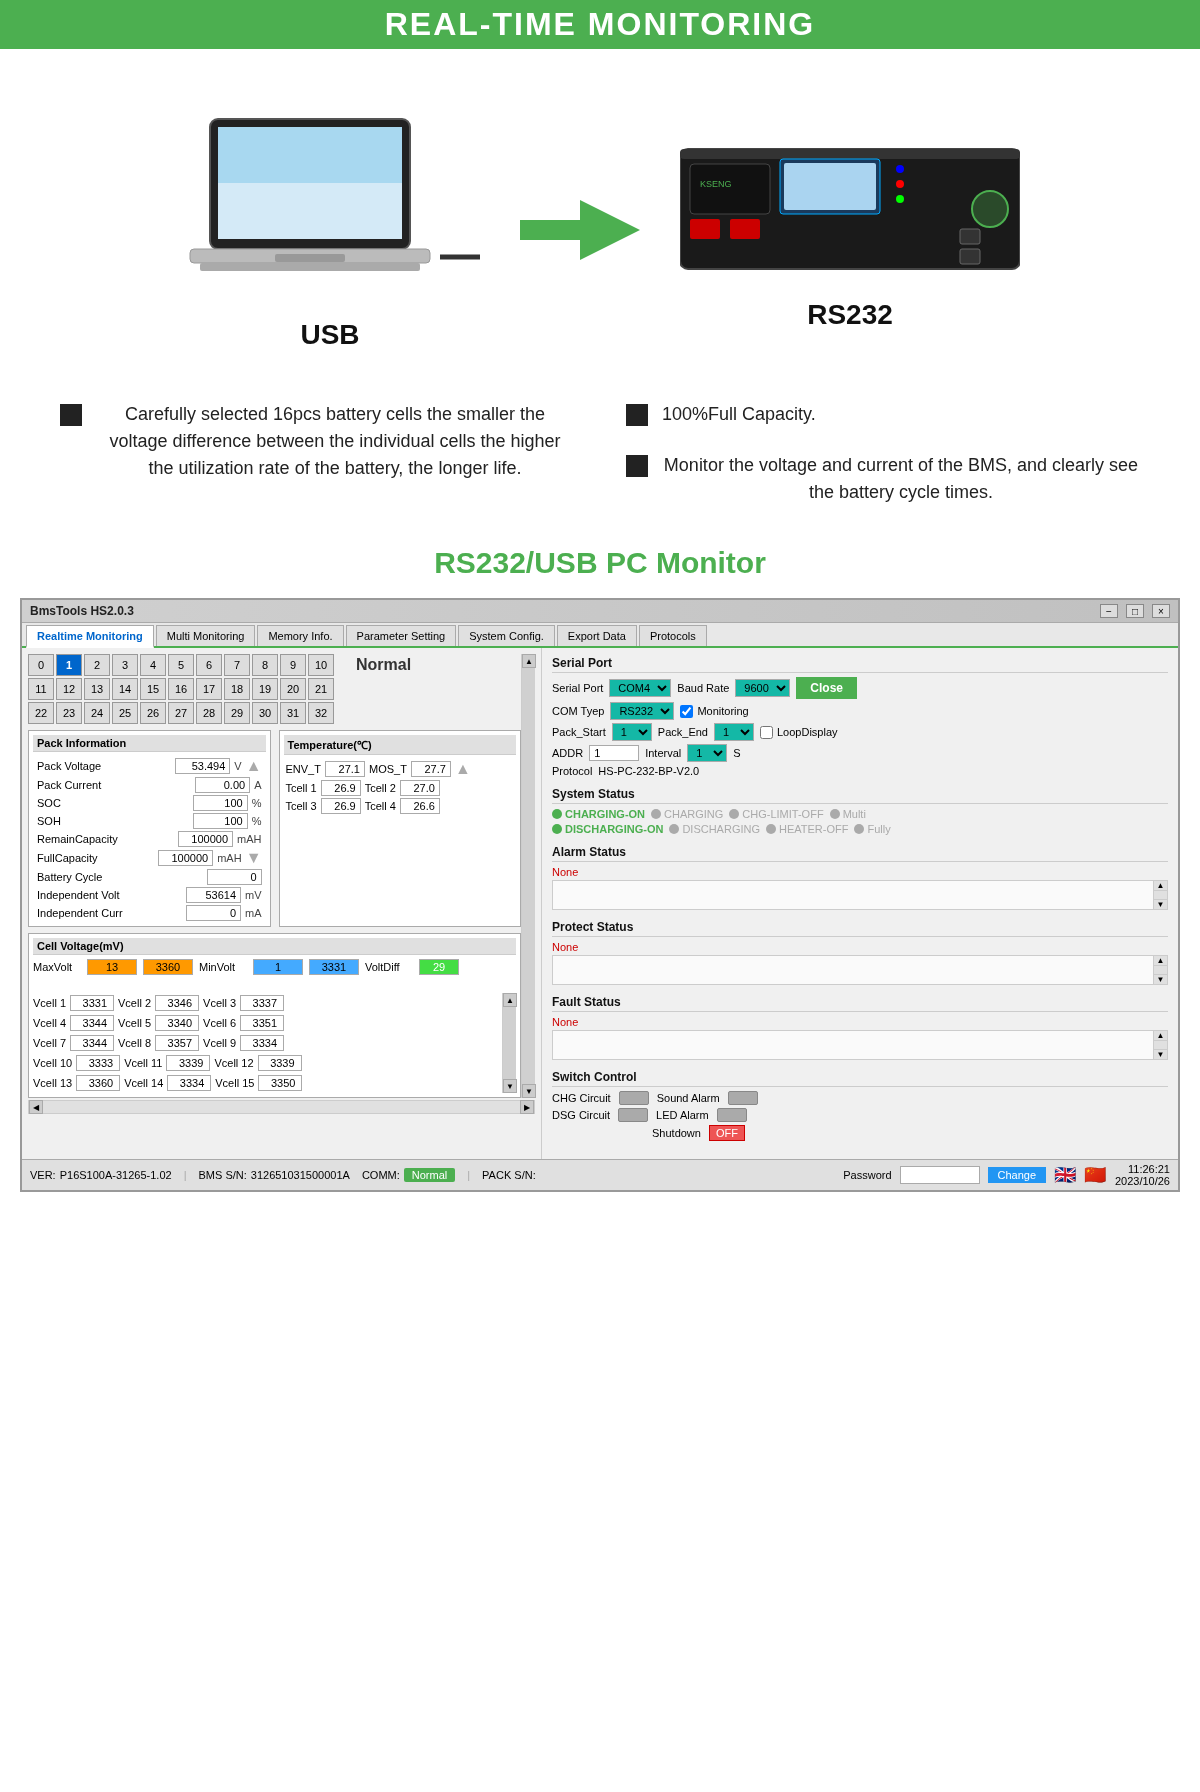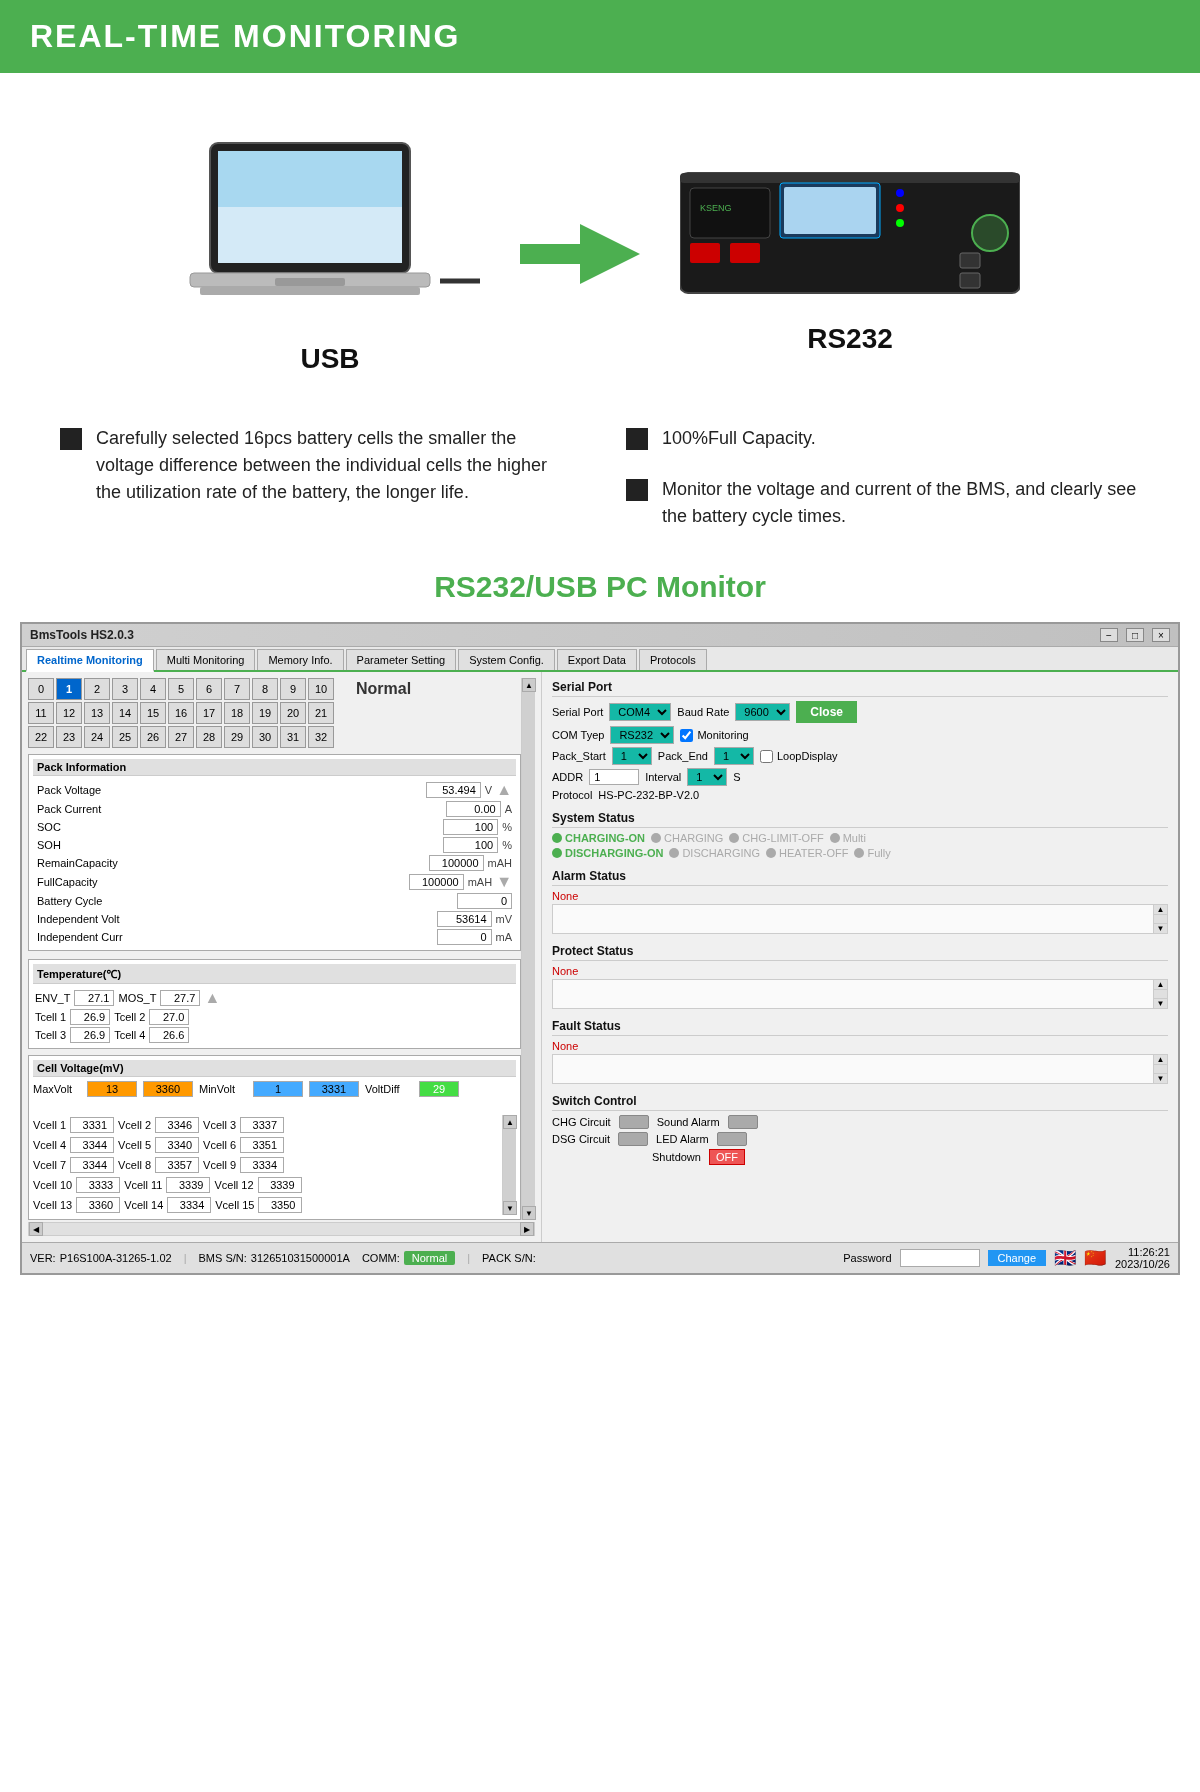--- a/index.html
+++ b/index.html
@@ -7,23 +7,24 @@
       width: 1200px;
       min-height: 1792px;
       font-family: Arial, sans-serif;
       background: #fff;
       overflow-x: hidden;
     }
 
     
     .header-banner {
       background: #4CAF50;
-      padding: 18px 30px;
-      display: flex;
-      align-items: center;
+      padding: 6px 30px;
+      display: flex;
+      align-items: center;
+      justify-content: center;
     }
     .header-title {
       color: #fff;
       font-size: 32px;
       font-weight: 900;
       letter-spacing: 2px;
       text-transform: uppercase;
     }
 
     
@@ -63,20 +64,21 @@
       margin: 0 40px;
     }
     .green-arrow-svg { width: 120px; }
 
     
     .features-section {
       display: flex;
       justify-content: space-between;
       padding: 10px 60px 30px;
       gap: 52px;
+      text-align: center;
     }
     .feature-col {
       flex: 1;
       display: flex;
       flex-direction: column;
       gap: 24px;
     }
     .feature-item {
       display: flex;
       align-items: flex-start;
@@ -197,21 +199,20 @@
       color: #333;
       font-size: 16px;
       font-weight: bold;
     }
 
     
     .pack-info-section {
       display: flex;
       gap: 8px;
       margin-bottom: 6px;
-      flex-direction: column;
     }
     .pack-info-box {
       flex: 1;
       border: 1px solid #aaa;
       background: #fff;
       padding: 4px;
     }
     .pack-info-title {
       background: #e0e0e0;
       font-weight: bold;

